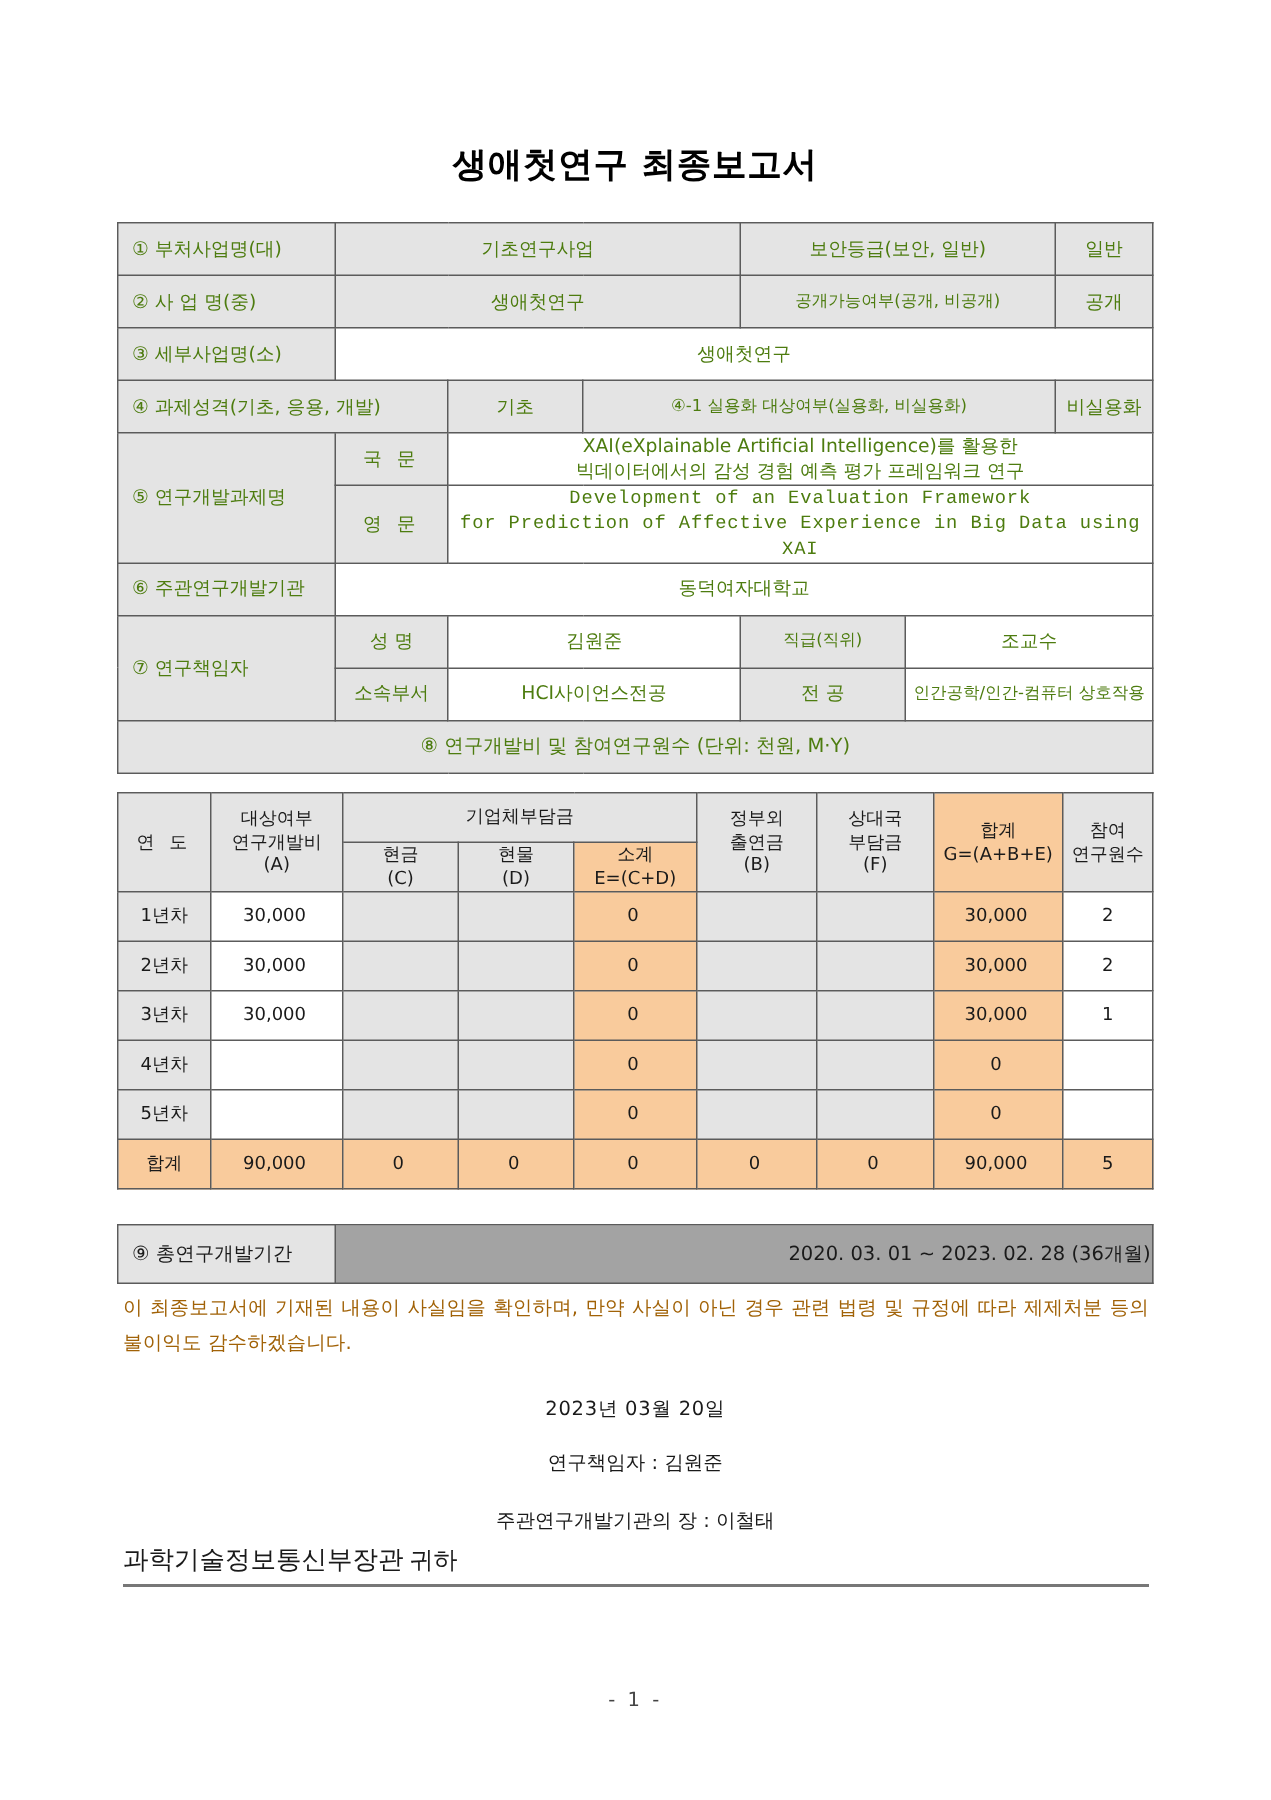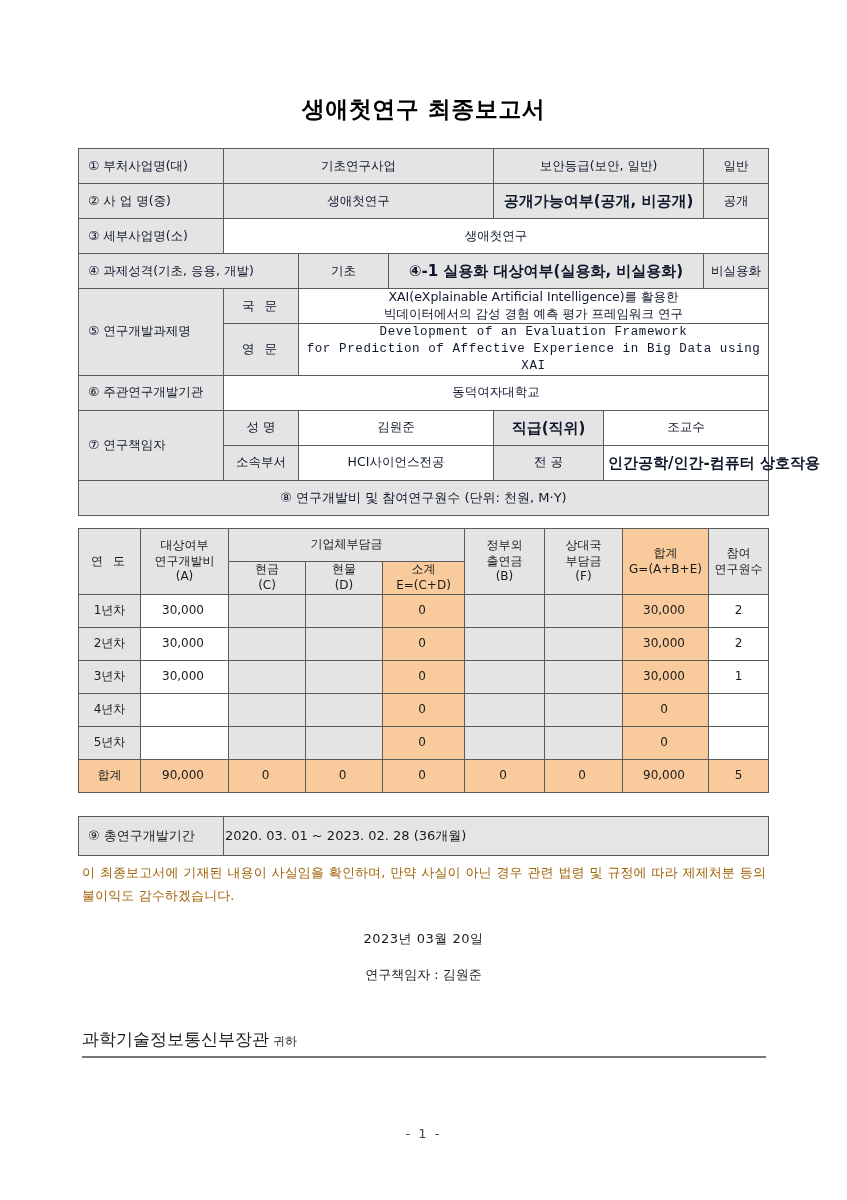--- a/index.html
+++ b/index.html
@@ -38,21 +38,21 @@
 
   
   .main-table {
     position: absolute;
     left: 78px;
     top: 148px;
     width: 690px;
     border-collapse: collapse;
     table-layout: fixed;
     font-size: 12.5px;
-    color: #0f172a;
+    color: #4d7c0f;
   }
   .main-table td {
     border: 1px solid #5b5b5b;
     padding: 0 4px;
     height: 34px;
     text-align: center;
     vertical-align: middle;
     line-height: 1.35;
     background: #ffffff;
   }
@@ -64,21 +64,21 @@
     padding-left: 9px !important;
   }
   .grayfill { background: #e4e4e4 !important; }
   .t-eng {
     font-family: Liberation Mono, monospace;
     letter-spacing: 0.6px;
     font-size: 12.5px;
   }
   .two-line { line-height: 1.5; }
   .tall { height: 46px; }
-  .cellpad-sm { font-size: 15px; font-weight: bold; }
+  .cellpad-sm { font-size: 11px; }
   .spread3 { letter-spacing: 3px; }
   .nowrap { white-space: nowrap; }
   .sec8-title {
     background: #e4e4e4 !important;
     font-weight: normal;
     font-size: 13px;
     height: 30px;
   }
 
   
@@ -115,23 +115,23 @@
     left: 78px;
     top: 816px;
     width: 690px;
     border-collapse: collapse;
     table-layout: fixed;
     font-size: 13px;
   }
   .period-table td {
     border: 1px solid #5b5b5b;
     height: 36px;
-    text-align: left;
+    text-align: right;
     vertical-align: middle;
-    background: #e5e5e5;
+    background: #a3a3a3;
   }
 
   
   .declaration {
     position: absolute;
     left: 82px;
     top: 862px;
     width: 684px;
     font-size: 13px;
     line-height: 1.75;
@@ -164,21 +164,21 @@
   .addressee {
     position: absolute;
     left: 82px;
     top: 1028px;
     width: 684px;
     font-size: 17px;
     border-bottom: 2px solid #777;
     padding-bottom: 5px;
   }
   .addressee .hon {
-    font-size: 12px;
+    font-size: 16px;
     margin-left: 4px;
   }
   .footnote {
     position: absolute;
     left: 82px;
     top: 1074px;
     width: 684px;
     font-size: 13px;
     letter-spacing: 0.1px;
   }
@@ -422,20 +422,21 @@
         <td class="lbl lbl-left">⑨ 총연구개발기간</td>
         <td>2020. 03. 01 ~ 2023. 02. 28 (36개월)</td>
       </tr>
     </tbody>
   </table>
 
   <div class="declaration">이 최종보고서에 기재된 내용이 사실임을 확인하며, 만약 사실이 아닌 경우 관련 법령 및 규정에 따라 제제처분 등의 불이익도 감수하겠습니다.</div>
 
   <div class="sig-date">2023년    03월    20일</div>
   <div class="sig-leader">연구책임자 : 김원준</div>
+  <div class="sig-org">주관연구개발기관의 장 : 이철태</div>
 
   <div class="addressee">
     <span>과학기술정보통신부장관</span><span class="hon">귀하</span>
   </div>
 
 
   <div class="page-num">- 1 -</div>
 
 </div>
 

